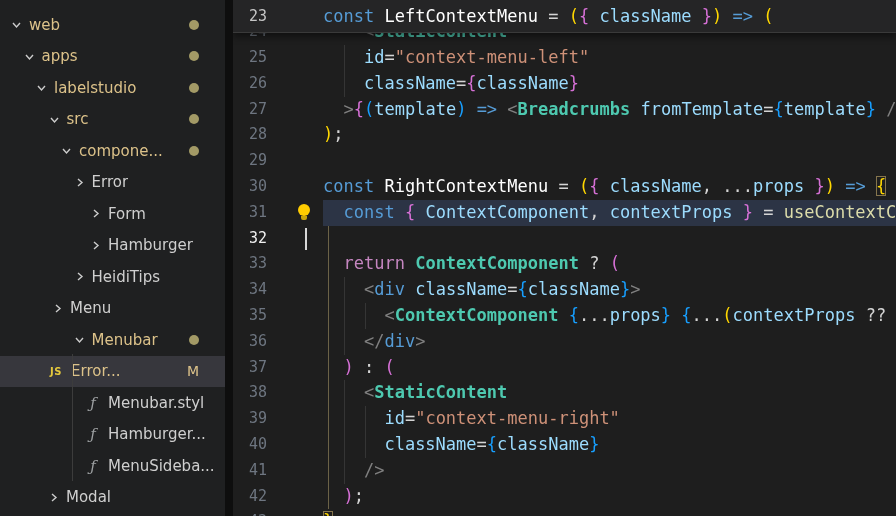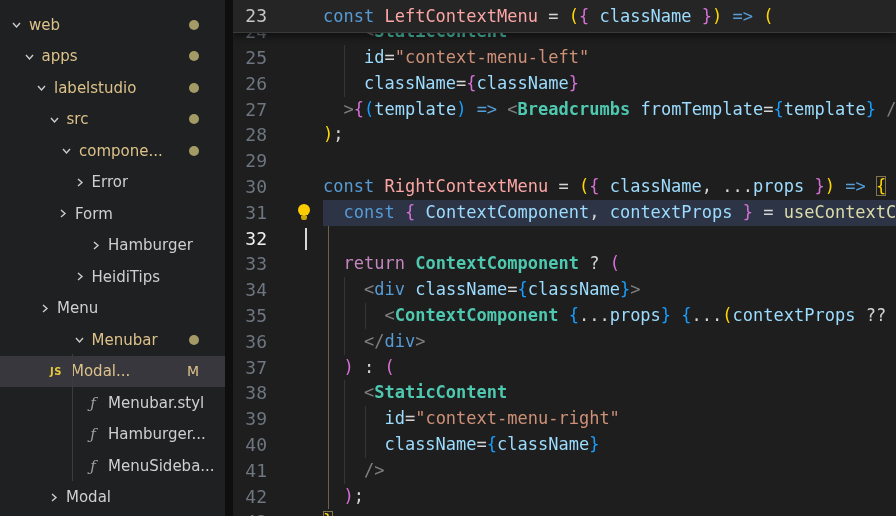--- a/index.html
+++ b/index.html
@@ -30,33 +30,33 @@
 
   
   .sash { width:8px; height:516px; background:#0e0e0e; flex:none; }
 
   
   .editor { position:relative; width:663px; height:516px; background:#1e1e1e;
     font-family:"DejaVu Sans Mono","Liberation Mono",monospace; font-size:17px;
     overflow:hidden; }
   .code-line { height:25.8px; line-height:25.8px; white-space:pre; display:flex;
     position:relative; }
-  .num { width:34px; padding-right:0; text-align:right; color:#6e7681; font-size:18px;
+  .num { width:34px; padding-right:0; text-align:right; color:#6e7681; font-size:15px;
     flex:none; cursor:pointer; }
   .num.active { color:#f0f0f0; }
   .txt { margin-left:56px; position:relative; z-index:2; }
   .sticky { height:33px; background:#252526; border-bottom:1px solid #3a3a3a;
     box-shadow:0 4px 7px rgba(0,0,0,0.45); position:relative; z-index:5; }
   .sticky .code-line { height:32px; line-height:32px; }
   .sticky .num { color:#c6c6c6; }
   .partial-wrap { height:12px; overflow:hidden; position:relative; z-index:1; }
   .partial-wrap .code-line { margin-top:-14px; opacity:0.95; }
 
   .tok-kw  { color:#569cd6; }
-  .tok-var { color:#fca5a5; }
+  .tok-var { color:#ffffff; }
   .tok-prop{ color:#9cdcfe; }
   .tok-fn  { color:#dcdcaa; }
   .tok-cls { color:#4ec9b0;font-weight:bold; }
   .tok-tag { color:#569cd6; }
   .tok-pl  { color:#d4d4d4; }
   .tok-ang { color:#808080; }
   .tok-str { color:#ce9178; }
   .tok-b1  { color:#ffd700; }
   .tok-b2  { color:#d670d6; }
   .tok-b3  { color:#179fff; }
@@ -126,21 +126,21 @@
           <span class="dot"></span>
         </div>
         <div class="tree-row" style="padding-left: 72.5px;">
           <span class="chev">
             <svg width="13" height="13" viewBox="0 0 13 13">
               <polyline points="5,3 9,6.5 5,10" fill="none" stroke="#cccccc" stroke-width="1.4"></polyline>
             </svg>
           </span>
           <span class="lbl">Error</span>
         </div>
-        <div class="tree-row" style="padding-left: 56px;">
+        <div class="tree-row" style="padding-left: 89px;">
           <span class="chev">
             <svg width="13" height="13" viewBox="0 0 13 13">
               <polyline points="5,3 9,6.5 5,10" fill="none" stroke="#cccccc" stroke-width="1.4"></polyline>
             </svg>
           </span>
           <span class="lbl">Form</span>
         </div>
         <div class="tree-row" style="padding-left: 89px;">
           <span class="chev">
             <svg width="13" height="13" viewBox="0 0 13 13">
@@ -150,40 +150,40 @@
           <span class="lbl">Hamburger</span>
         </div>
         <div class="tree-row" style="padding-left: 72.5px;">
           <span class="chev">
             <svg width="13" height="13" viewBox="0 0 13 13">
               <polyline points="5,3 9,6.5 5,10" fill="none" stroke="#cccccc" stroke-width="1.4"></polyline>
             </svg>
           </span>
           <span class="lbl">HeidiTips</span>
         </div>
-        <div class="tree-row" style="padding-left: 38px;">
+        <div class="tree-row" style="padding-left: 51px;">
           <span class="chev">
             <svg width="13" height="13" viewBox="0 0 13 13">
               <polyline points="5,3 9,6.5 5,10" fill="none" stroke="#cccccc" stroke-width="1.4"></polyline>
             </svg>
           </span>
           <span class="lbl">Menu</span>
         </div>
         <div class="tree-row mod" style="padding-left: 72.5px;">
           <span class="chev">
             <svg width="13" height="13" viewBox="0 0 13 13">
               <polyline points="3,5 6.5,9 10,5" fill="none" stroke="#cccccc" stroke-width="1.4"></polyline>
             </svg>
           </span>
           <span class="lbl">Menubar</span>
           <span class="dot"></span>
         </div>
         <div class="tree-row mod selected" style="padding-left: 48px;">
           <span class="ficon js-glyph">JS</span>
-          <span class="lbl">Modal...</span>
+          <span class="lbl">Error...</span>
           <span class="badge-m">M</span>
         </div>
         <div class="tree-row" style="padding-left: 85px;">
           <span class="ficon styl-glyph">ƒ</span>
           <span class="lbl">Menubar.styl</span>
         </div>
         <div class="tree-row" style="padding-left: 85px;">
           <span class="ficon styl-glyph">ƒ</span>
           <span class="lbl">Hamburger...</span>
         </div>

